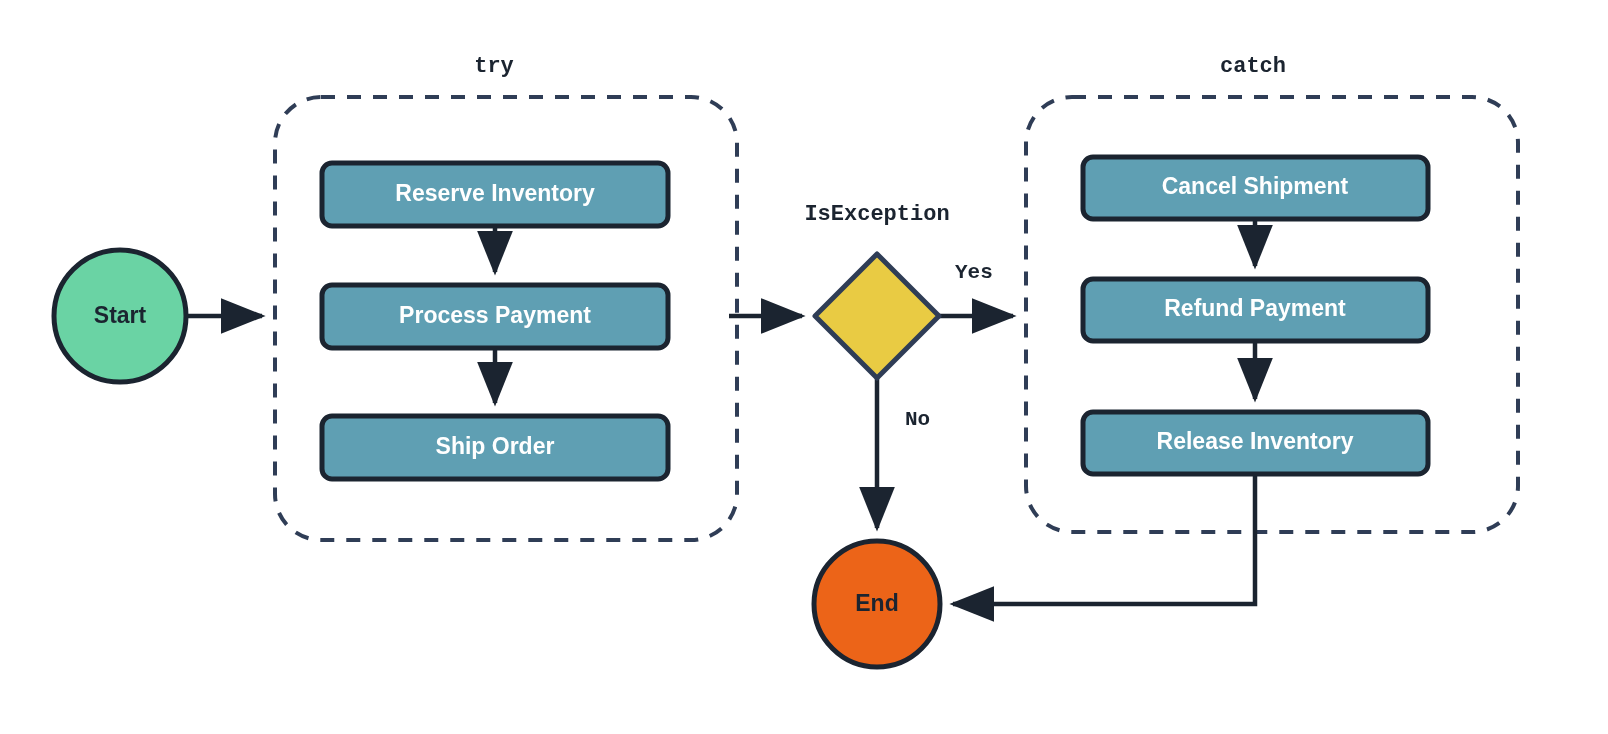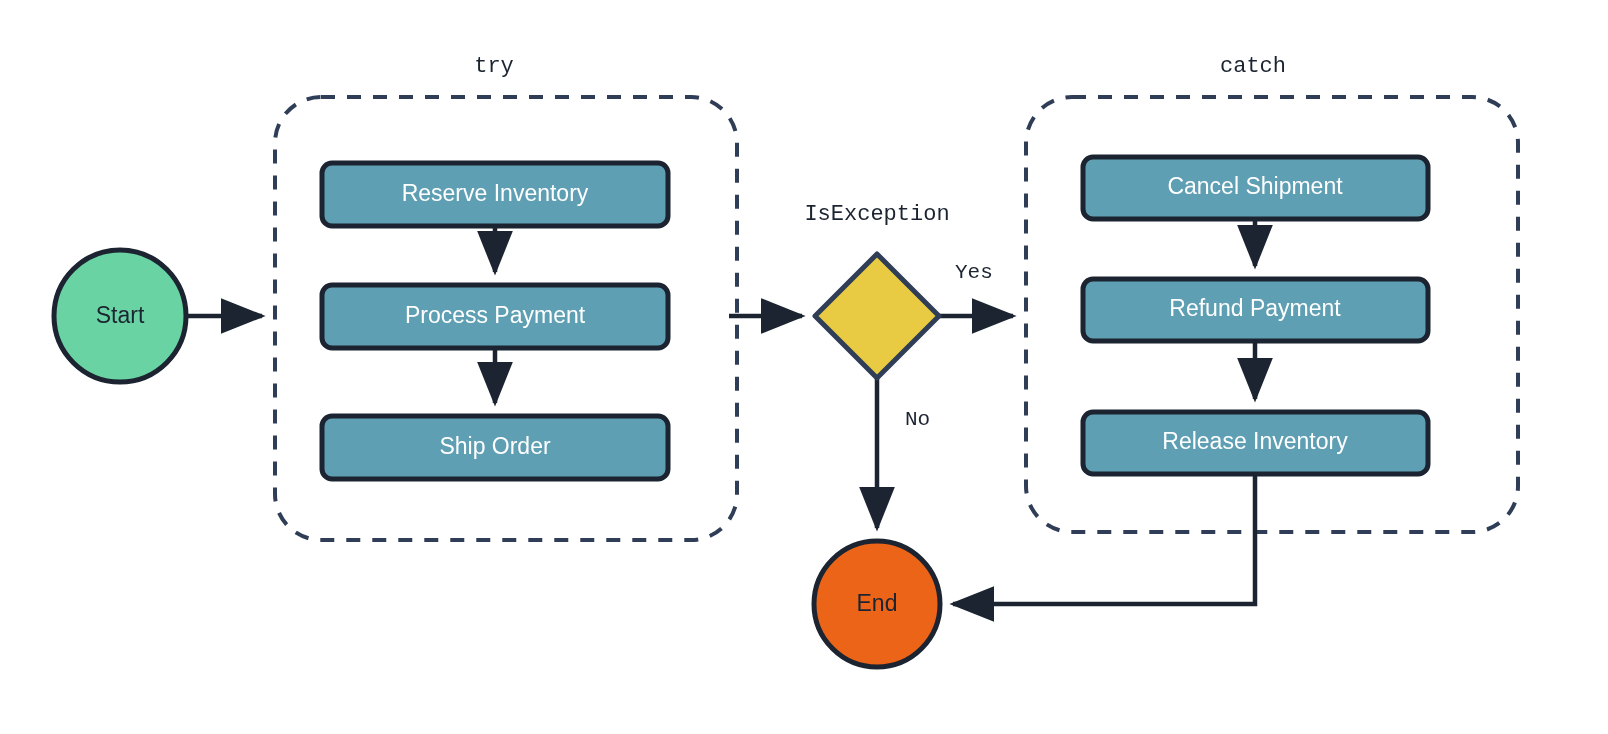--- a/index.html
+++ b/index.html
@@ -11,20 +11,21 @@
     width: 1608px;
     height: 734px;
     font-family: "Liberation Sans", sans-serif;
     overflow: hidden;
   }
   #flowchart-root {
     position: relative;
     width: 1608px;
     height: 734px;
     background: #ffffff;
+    font-weight: bold;
   }
   svg.diagram {
     display: block;
     width: 1608px;
     height: 734px;
   }
   .node-label {
     font-family: "Liberation Sans", sans-serif;
     font-size: 23px;
     dominant-baseline: middle;

